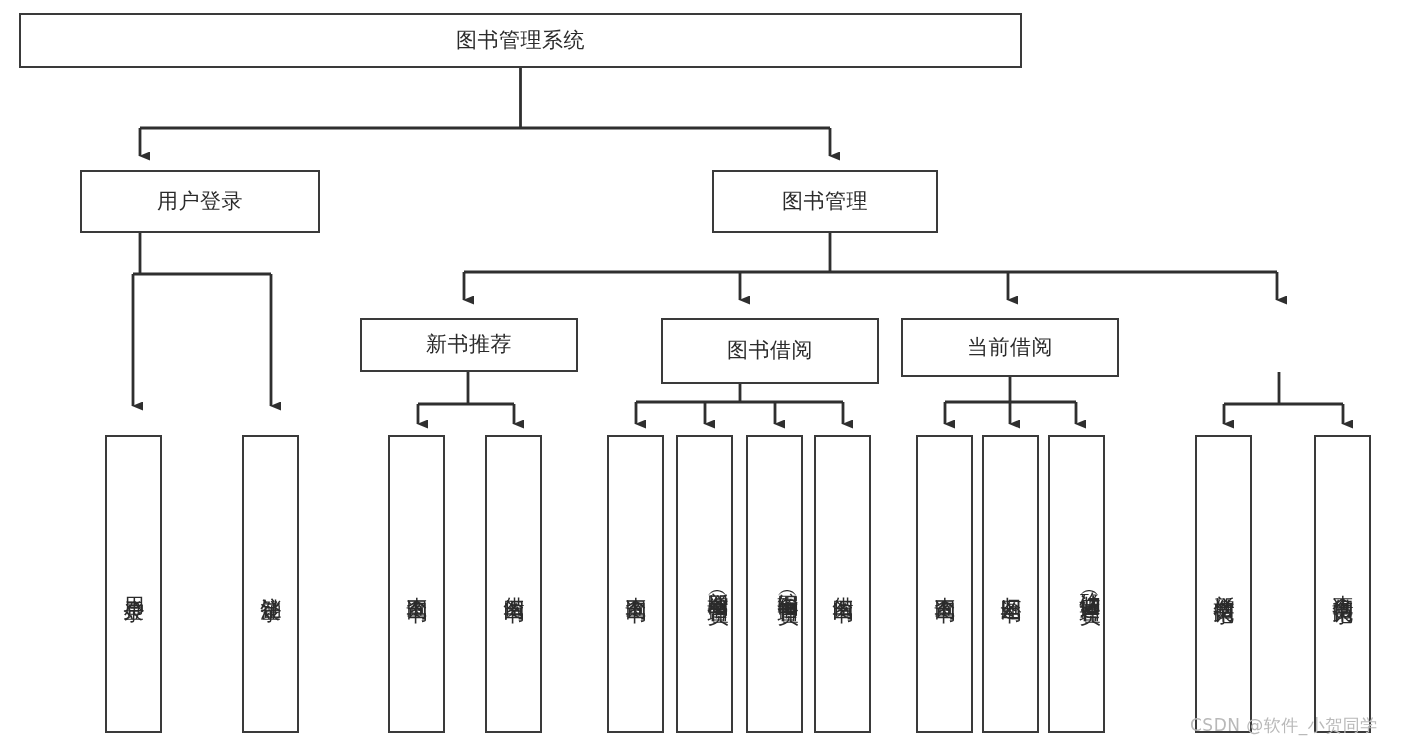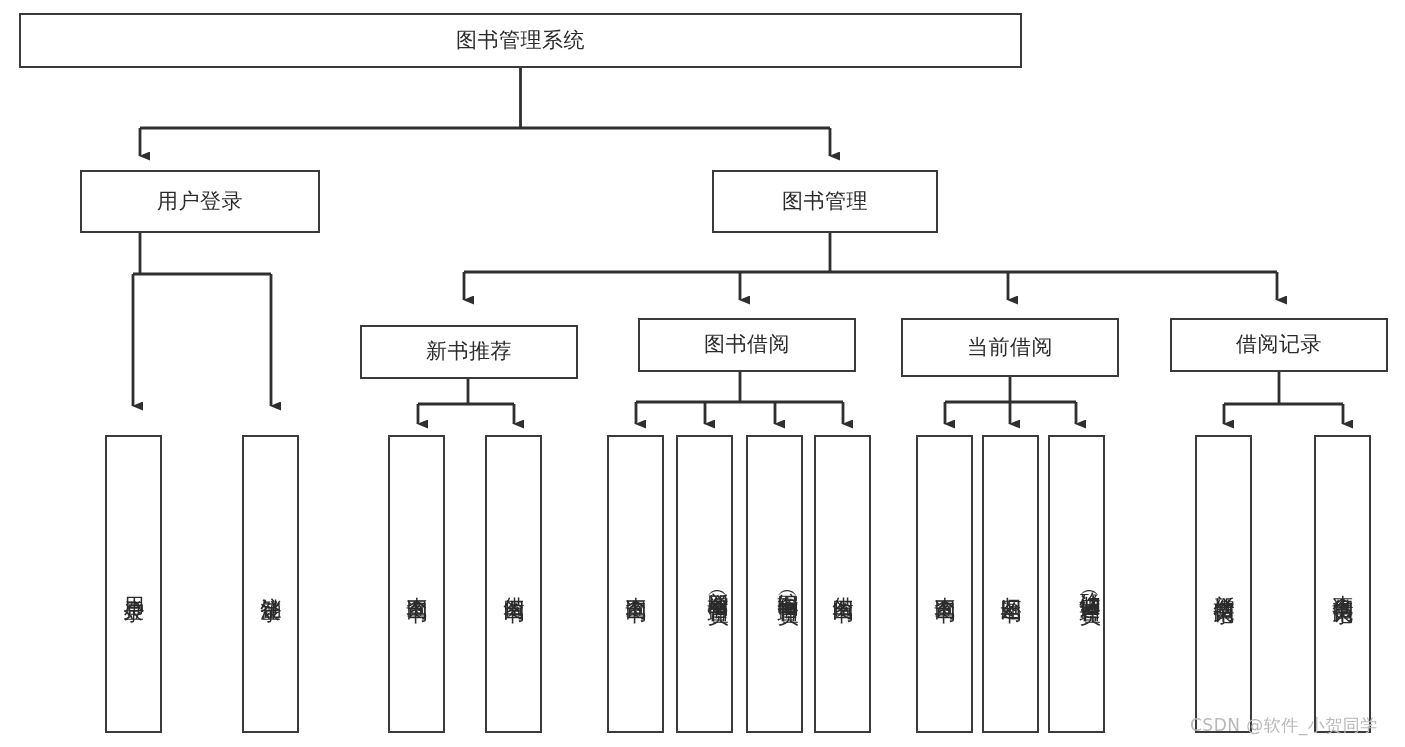--- a/index.html
+++ b/index.html
@@ -121,24 +121,23 @@
       <path d="M 1224 404 L 1224 424" marker-end="url(#arrowhead)"></path>
       <path d="M 1343 404 L 1343 424" marker-end="url(#arrowhead)"></path>
     </g>
   </svg>
 
   <div class="node node-h" style="left:19px; top:13px; width:1003px; height:55px;">图书管理系统</div>
 
   <div class="node node-h" style="left:80px; top:170px; width:240px; height:63px;">用户登录</div>
   <div class="node node-h" style="left:712px; top:170px; width:226px; height:63px;">图书管理</div>
 
-  <div class="node node-h" style="left:360px; top:325px; width:218px; height:54px;">新书推荐</div>
-  <div class="node node-h" style="left:638px; top:318px; width:218px; height:54px;">图书借阅</div>
+  <div class="node node-h" style="left:360px; top:318px; width:218px; height:54px;">新书推荐</div>
+  <div class="node node-h" style="left:661px; top:318px; width:218px; height:66px;">图书借阅</div>
   <div class="node node-h" style="left:901px; top:318px; width:218px; height:59px;">当前借阅</div>
-  <div class="node node-h" style="left:1170px; top:318px; width:218px; height:54px;">借阅记录</div>
 
   <div class="node node-v align-mid" style="left:105px; top:435px; width:57px; height:298px;">用户登录</div>
   <div class="node node-v align-mid" style="left:242px; top:435px; width:57px; height:298px;">注销登录</div>
 
   <div class="node node-v align-mid" style="left:388px; top:435px; width:57px; height:298px;">查询图书</div>
   <div class="node node-v align-mid" style="left:485px; top:435px; width:57px; height:298px;">借阅图书</div>
 
   <div class="node node-v align-mid" style="left:607px; top:435px; width:57px; height:298px;">查询图书</div>
   <div class="node node-v align-top" style="left:676px; top:435px; width:57px; height:298px;">新增图书（管理员）</div>
   <div class="node node-v align-top" style="left:746px; top:435px; width:57px; height:298px;">编辑图书（管理员）</div>

